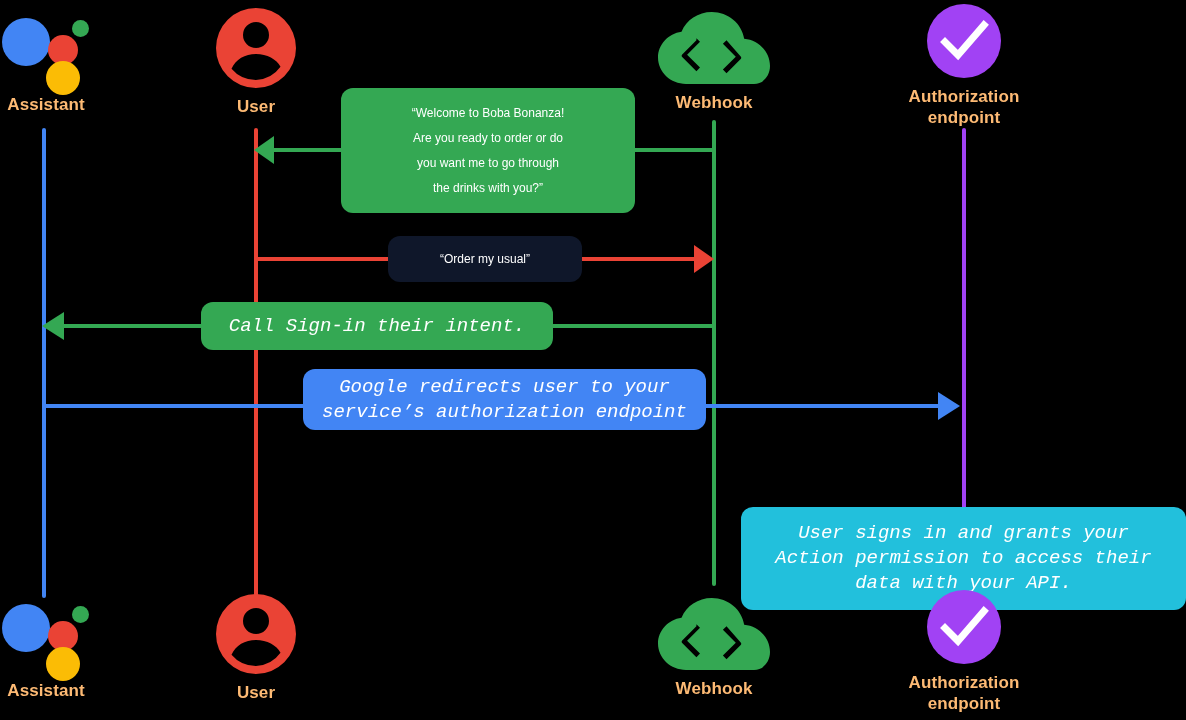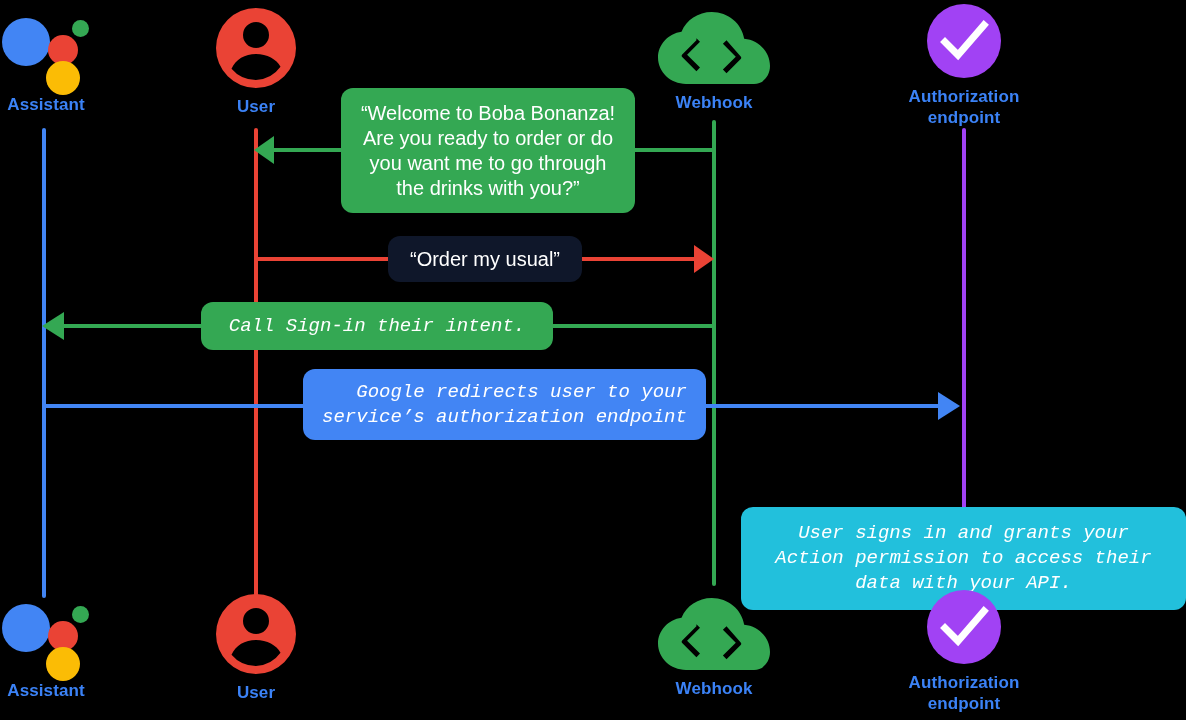--- a/index.html
+++ b/index.html
@@ -10,21 +10,21 @@
     overflow: hidden;
   }
   #stage { position: relative; width: 1186px; height: 720px; }
 
   
   .lifeline { position: absolute; width: 4px; border-radius: 2px; }
 
   
   .actor { position: absolute; text-align: center; }
   .actor-label {
-    color: #3b82f6;
+    color: #fdba74;
     font-size: 17px;
     font-weight: bold;
     line-height: 21px;
     letter-spacing: .1px;
     white-space: pre-line;
   }
   .icon-wrap { position: relative; margin: 0 auto; }
 
   
   .ga { position: relative; width: 92px; height: 86px; }
@@ -52,21 +52,21 @@
   }
   .bubble {
     position: absolute;
     border-radius: 12px;
     color: #ffffff;
     display: flex; align-items: center; justify-content: center;
     text-align: center;
     padding: 8px 14px;
     white-space: pre-line;
   }
-  .bubble.sans { font-family: "Liberation Sans", sans-serif; font-size: 20px; line-height: 25px; }
+  .bubble.sans { font-family: "Liberation Sans", sans-serif; font-size: 12px; line-height: 25px; }
   .bubble.mono { font-family: "Liberation Mono", monospace; font-style: italic; font-size: 19px; line-height: 25px; }
 </style>
 </head>
 <body>
 
 <div id="stage">
 
   <div class="lifeline" style="left:42px;  top:128px; height:470px; background:#4285F4;"></div>
   <div class="lifeline" style="left:254px; top:128px; height:470px; background:#EA4335;"></div>
   <div class="lifeline" style="left:712px; top:120px; height:466px; background:#34A853;"></div>
@@ -124,21 +124,21 @@
   <div class="msg-line" style="left:256px; top:257px; width:438px; background:#EA4335;"></div>
   <div class="arrow-head" style="left:694px; top:245px; border-left:20px solid #EA4335;"></div>
   <div class="bubble sans" style="left:388px; top:236px; width:194px; height:46px; background:#0f172a;">“Order my usual”</div>
 
   <div class="msg-line" style="left:62px; top:324px; width:652px; background:#34A853;"></div>
   <div class="arrow-head" style="left:42px; top:312px; border-right:22px solid #34A853;"></div>
   <div class="bubble mono" style="left:201px; top:302px; width:352px; height:48px; background:#34A853;">Call Sign-in their intent.</div>
 
   <div class="msg-line" style="left:42px; top:404px; width:902px; background:#4285F4;"></div>
   <div class="arrow-head" style="left:938px; top:392px; border-left:22px solid #4285F4;"></div>
-  <div class="bubble mono" style="left:303px; top:369px; width:403px; height:71px; background:#4285F4;text-align:right;">Google redirects user to your
+  <div class="bubble mono" style="left:303px; top:369px; width:403px; height:61px; background:#4285F4;">Google redirects user to your
 service’s authorization endpoint</div>
 
   <div class="bubble mono" style="left:741px; top:459px; width:445px; height:103px; background:#22C0DC; border-radius:12px;margin-top:48px;">User signs in and grants your
 Action permission to access their
 data with your API.</div>
 
   <div class="actor" style="left:0px; top:594px; width:92px;">
     <div class="icon-wrap">
       <div class="ga">
         <i class="d-blue"></i>

